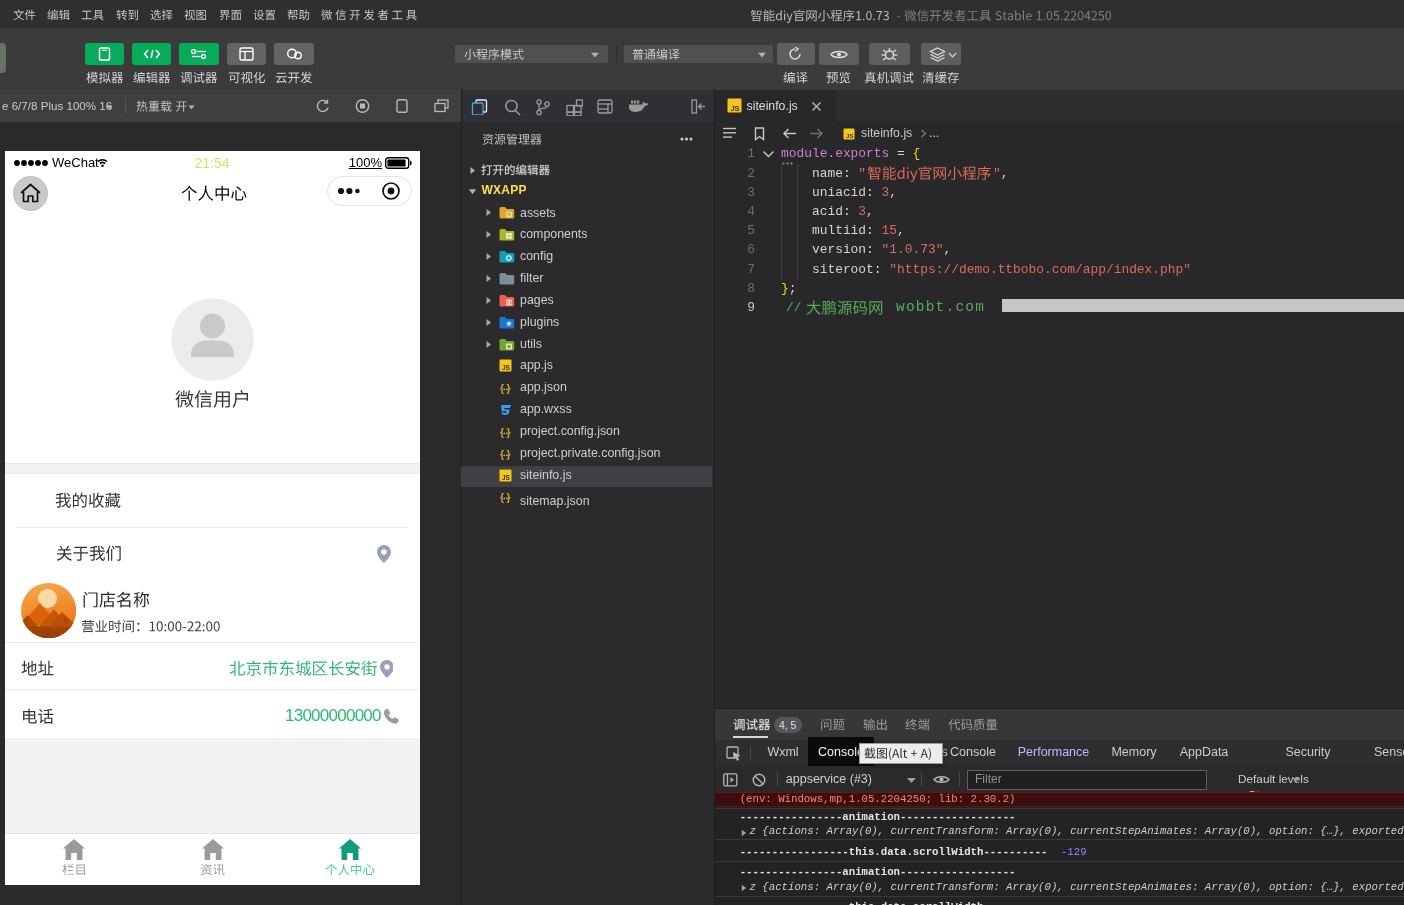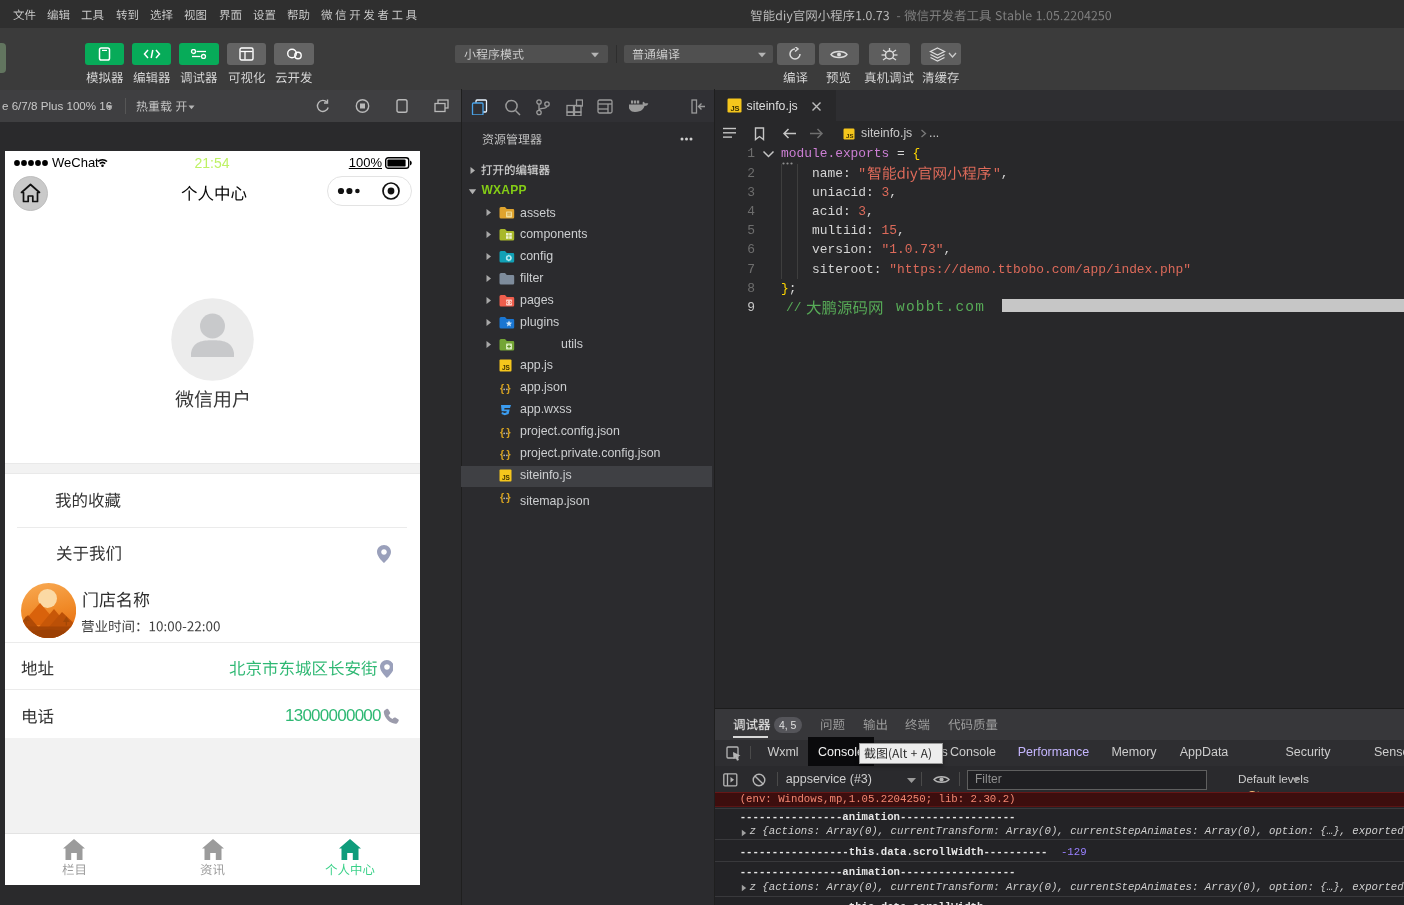--- a/index.html
+++ b/index.html
@@ -572,21 +572,21 @@
         <path transform="translate(1000.0,0)" d="M649 703V418H369V461V703ZM52 418V346H288C274 209 223 75 54 -28C74 -41 101 -66 114 -84C299 33 351 189 365 346H649V-81H726V346H949V418H726V703H918V775H89V703H293V461L292 418Z"></path>
         <path transform="translate(2000.0,0)" d="M552 423C607 350 675 250 705 189L769 229C736 288 667 385 610 456ZM240 842C232 794 215 728 199 679H87V-54H156V25H435V679H268C285 722 304 778 321 828ZM156 612H366V401H156ZM156 93V335H366V93ZM598 844C566 706 512 568 443 479C461 469 492 448 506 436C540 484 572 545 600 613H856C844 212 828 58 796 24C784 10 773 7 753 7C730 7 670 8 604 13C618 -6 627 -38 629 -59C685 -62 744 -64 778 -61C814 -57 836 -49 859 -19C899 30 913 185 928 644C929 654 929 682 929 682H627C643 729 658 779 670 828Z"></path>
         <path transform="translate(3000.0,0)" d="M40 54 58 -15C140 18 245 61 346 103L332 163C223 121 114 79 40 54ZM61 423C75 430 98 435 205 450C167 386 132 335 116 316C87 278 66 252 45 248C53 230 64 196 68 182C87 194 118 204 339 255C336 271 333 298 334 317L167 282C238 374 307 486 364 597L303 632C286 593 265 554 245 517L133 505C190 593 246 706 287 815L215 840C179 719 112 587 91 554C71 520 55 496 38 491C46 473 57 438 61 423ZM624 350V202H541V350ZM675 350H746V202H675ZM481 412V-72H541V143H624V-47H675V143H746V-46H797V143H871V-7C871 -14 868 -16 861 -17C854 -17 836 -17 814 -16C822 -32 829 -56 831 -73C867 -73 890 -71 908 -62C926 -52 930 -35 930 -8V413L871 412ZM797 350H871V202H797ZM605 826C621 798 637 762 648 732H414V515C414 361 405 139 314 -21C329 -28 360 -50 372 -63C465 99 482 335 483 498H920V732H729C717 765 697 811 675 846ZM483 668H850V561H483Z"></path>
         <path transform="translate(4000.0,0)" d="M551 751H819V650H551ZM482 808V594H892V808ZM81 332C89 340 119 346 153 346H244V202L40 167L56 94L244 132V-76H313V146L427 169L423 234L313 214V346H405V414H313V568H244V414H148C176 483 204 565 228 650H412V722H247C255 756 263 791 269 825L196 840C191 801 183 761 174 722H47V650H157C136 570 115 504 105 479C88 435 75 403 58 398C66 380 77 346 81 332ZM815 472V386H560V472ZM400 76 412 8 815 40V-80H885V46L959 52L960 115L885 110V472H953V535H423V472H491V82ZM815 329V242H560V329ZM815 185V105L560 86V185Z"></path>
         <path transform="translate(5000.0,0)" d="M196 730H366V589H196ZM622 730H802V589H622ZM614 484C656 468 706 443 740 420H452C475 452 495 485 511 518L437 532V795H128V524H431C415 489 392 454 364 420H52V353H298C230 293 141 239 30 198C45 184 64 158 72 141L128 165V-80H198V-51H365V-74H437V229H246C305 267 355 309 396 353H582C624 307 679 264 739 229H555V-80H624V-51H802V-74H875V164L924 148C934 166 955 194 972 208C863 234 751 288 675 353H949V420H774L801 449C768 475 704 506 653 524ZM553 795V524H875V795ZM198 15V163H365V15ZM624 15V163H802V15Z"></path>
       </g>
     </svg>
     <svg style="position:absolute;left:467.5px;top:187.5px;" width="9" height="7" viewBox="0 0 9 7">
       <path d="M0.8 1.2 L8.2 1.2 L4.5 6.2 Z" fill="#b0b0b0"></path>
     </svg>
-    <div style="position:absolute;top:184.1px;font:700 12px/12px 'Liberation Sans',sans-serif;color:#84cc16;white-space:pre;letter-spacing:0.3px;left:481.4px;">WXAPP</div>
+    <div style="position:absolute;top:184.1px;font:700 12px/12px 'Liberation Sans',sans-serif;color:#fde047;white-space:pre;letter-spacing:0.3px;left:481.4px;">WXAPP</div>
     <div style="position:absolute;left:461px;top:465.5px;width:251px;height:21.8px;background:#3f4044;"></div>
     <svg style="position:absolute;left:484.5px;top:208.4px;" width="7" height="9" viewBox="0 0 7 9">
       <path d="M1.5 1 L6 4.5 L1.5 8 Z" fill="#a8a8a8"></path>
     </svg>
     <svg style="position:absolute;left:498.5px;top:206.4px;" width="16" height="13" viewBox="0 0 16 13">
       <path d="M0.5 2.5 Q0.5 1 2 1 L6 1 L7.8 3 L14 3 Q15.2 3 15.2 4.3 L15.2 11.3 Q15.2 12.6 13.9 12.6 L2 12.6 Q0.5 12.6 0.5 11 Z" fill="#dfa32e"></path>
       <rect x="7" y="5.5" width="6" height="6" rx="0.8" fill="#f0dc9a"></rect>
       <line x1="8.2" y1="7.2" x2="11.8" y2="7.2" stroke="#c89020" stroke-width="0.9"></line>
       <line x1="8.2" y1="9" x2="11.8" y2="9" stroke="#c89020" stroke-width="0.9"></line>
     </svg>
@@ -646,21 +646,21 @@
     <div style="position:absolute;top:315.7px;font:400 12.4px/12.4px 'Liberation Sans',sans-serif;color:#ccced0;white-space:pre;left:520px;">plugins</div>
     <svg style="position:absolute;left:484.5px;top:339.5px;" width="7" height="9" viewBox="0 0 7 9">
       <path d="M1.5 1 L6 4.5 L1.5 8 Z" fill="#a8a8a8"></path>
     </svg>
     <svg style="position:absolute;left:498.5px;top:337.5px;" width="16" height="13" viewBox="0 0 16 13">
       <path d="M0.5 2.5 Q0.5 1 2 1 L6 1 L7.8 3 L14 3 Q15.2 3 15.2 4.3 L15.2 11.3 Q15.2 12.6 13.9 12.6 L2 12.6 Q0.5 12.6 0.5 11 Z" fill="#74a535"></path>
       <rect x="7" y="5.5" width="6" height="6" rx="0.8" fill="#d8ecba"></rect>
       <line x1="10" y1="6.7" x2="10" y2="10.3" stroke="#5d8f22" stroke-width="1.1"></line>
       <line x1="8.2" y1="8.5" x2="11.8" y2="8.5" stroke="#5d8f22" stroke-width="1.1"></line>
     </svg>
-    <div style="position:absolute;top:337.6px;font:400 12.4px/12.4px 'Liberation Sans',sans-serif;color:#ccced0;white-space:pre;left:520px;margin-left:41px;">utils</div>
+    <div style="position:absolute;top:337.6px;font:400 12.4px/12.4px 'Liberation Sans',sans-serif;color:#ccced0;white-space:pre;left:520px;">utils</div>
     <svg style="position:absolute;left:499px;top:359.35px;" width="14" height="13" viewBox="0 0 14 13">
       <rect x="0.5" y="0.5" width="12" height="12" rx="1" fill="#f5c61c"></rect>
       <text x="10.9" y="11" font-family="Liberation Sans" font-size="6.5" font-weight="700" fill="#3a3000" text-anchor="end">JS</text>
     </svg>
     <div style="position:absolute;top:359.4px;font:400 12.4px/12.4px 'Liberation Sans',sans-serif;color:#ccced0;white-space:pre;left:520px;">app.js</div>
     <svg style="position:absolute;left:499px;top:381.20000000000005px;" width="14" height="13" viewBox="0 0 14 13">
       <text x="1" y="10.5" font-family="Liberation Sans" font-size="10.5" font-weight="700" fill="#d9a420">{</text>
       <text x="11.5" y="10.5" font-family="Liberation Sans" font-size="10.5" font-weight="700" fill="#d9a420" text-anchor="end">}</text>
       <circle cx="5.2" cy="8.3" r="0.9" fill="#b5b5b5"></circle>
       <circle cx="7.9" cy="8.3" r="0.9" fill="#b5b5b5"></circle>

